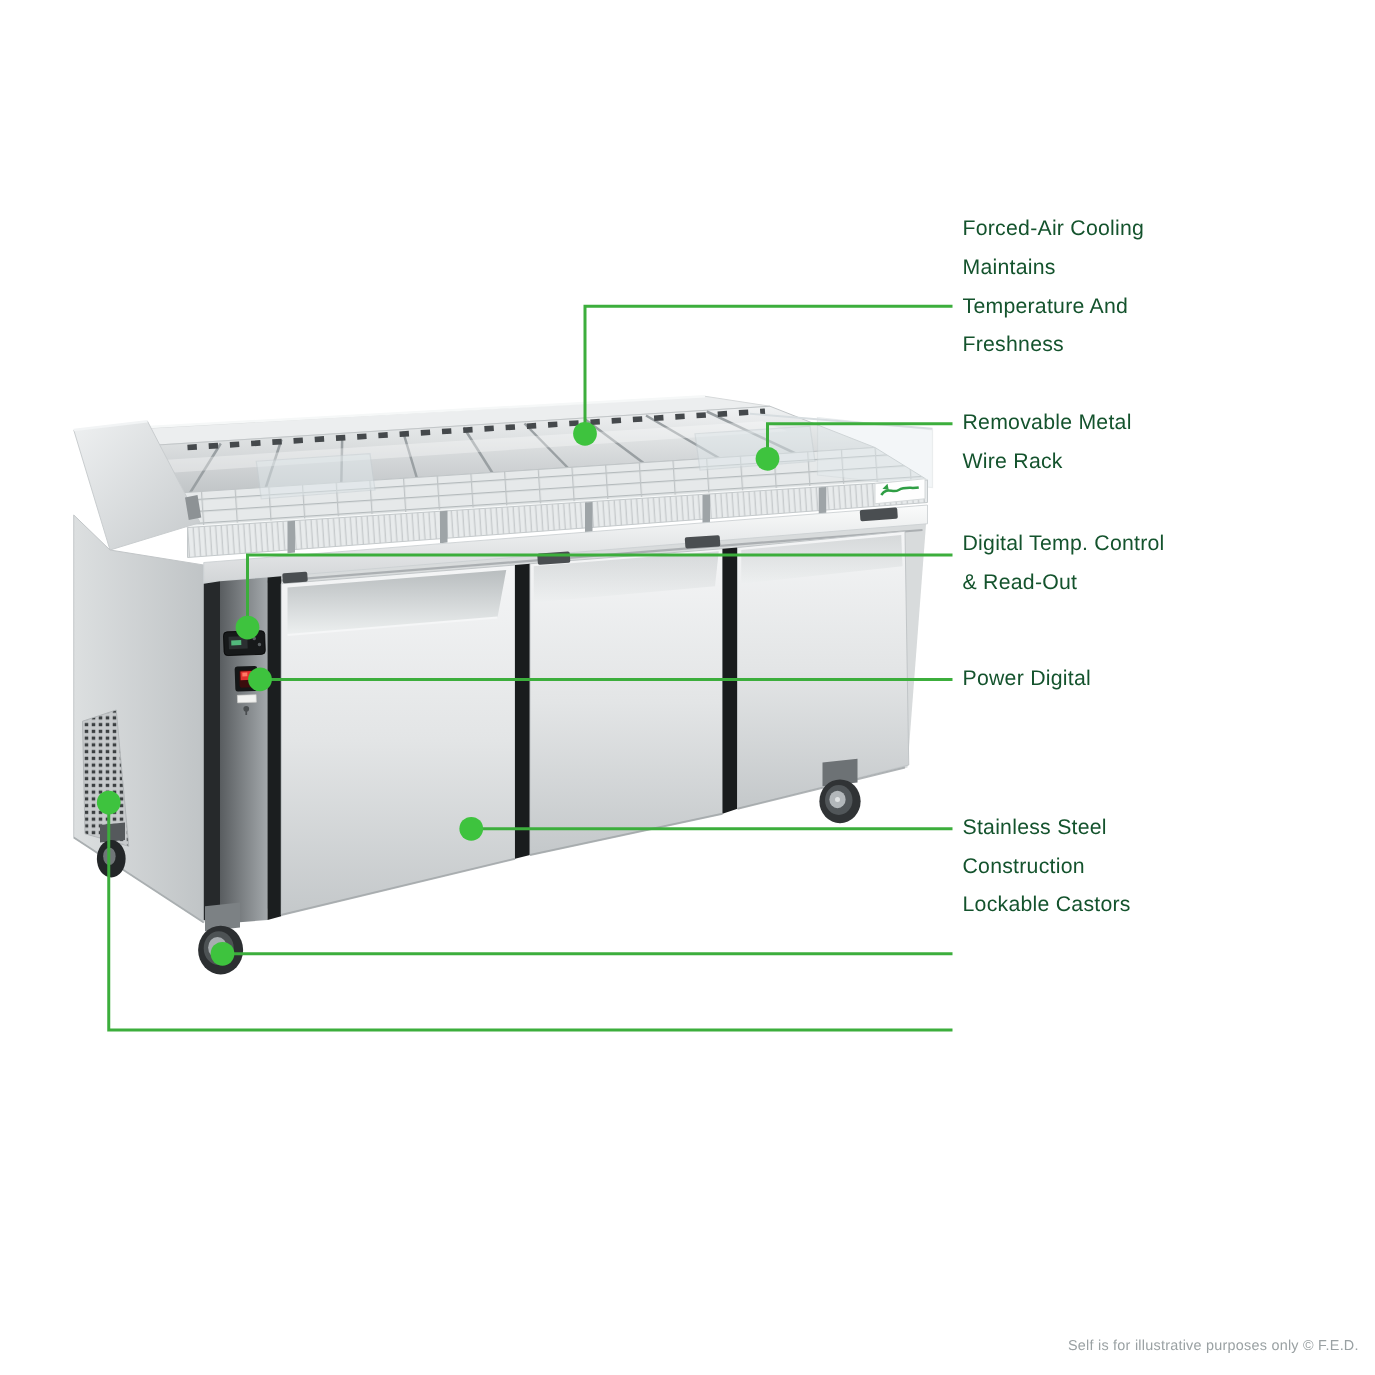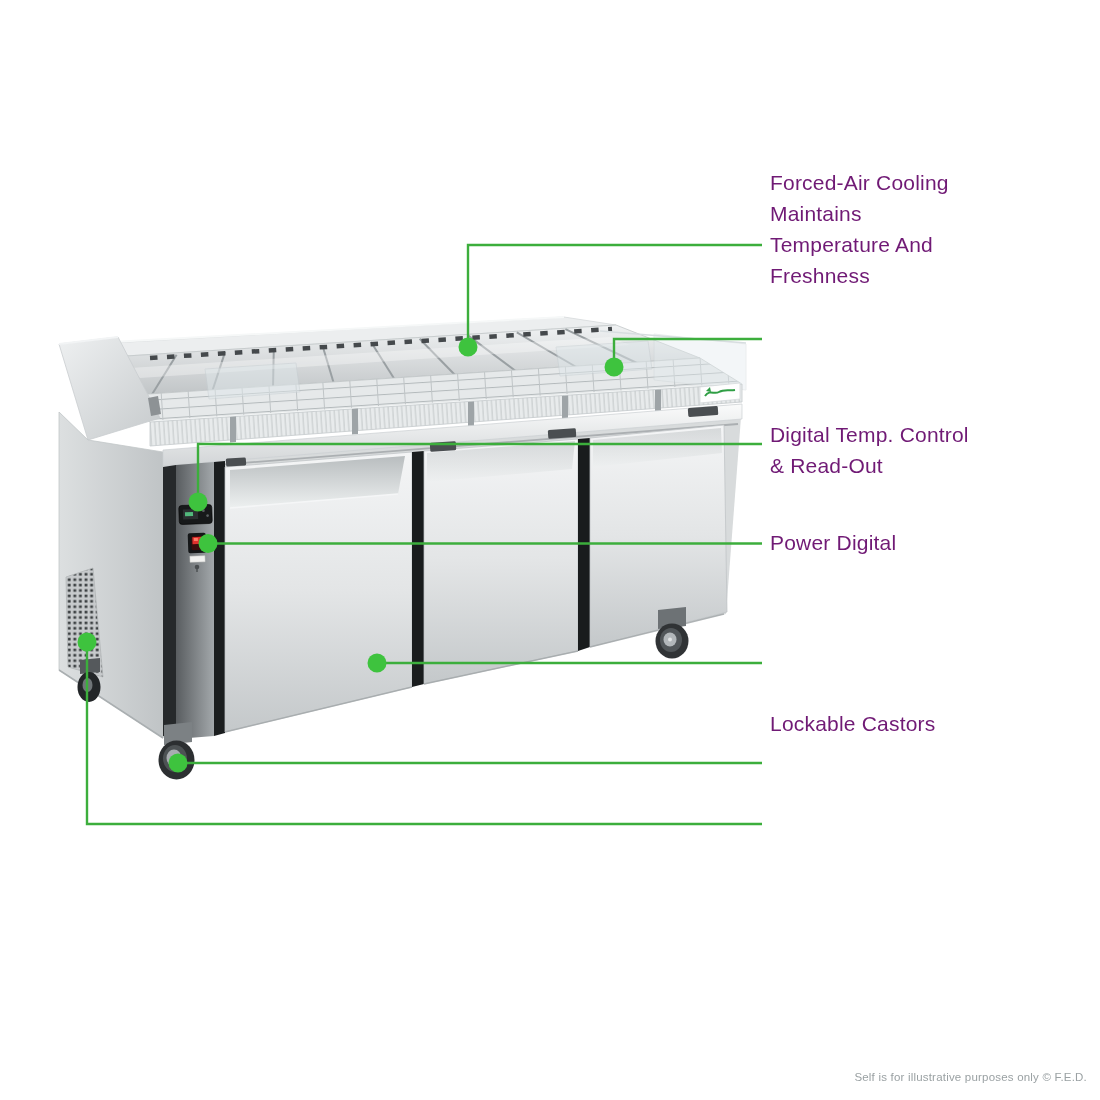--- a/index.html
+++ b/index.html
@@ -1,20 +1,20 @@
 <!DOCTYPE html>
 <html><head>
 <meta charset="utf-8">
 <style>
   html,body{margin:0;padding:0;background:#ffffff;}
   .stage{position:relative;width:1100px;height:1100px;background:#ffffff;overflow:hidden;
          font-family:"Liberation Sans",sans-serif;}
   .stage svg{position:absolute;left:0;top:0;}
   .callout-label{position:absolute;left:770px;max-width:320px;
-      font-size:21px;font-weight:500;line-height:31px;color:#701a75;
+      font-size:17px;font-weight:500;line-height:31px;color:#14532d;
       letter-spacing:0.2px;white-space:pre-line;}
   .disclaimer{position:absolute;top:1071px;right:13px;font-size:11.5px;
       color:#9aa1a3;letter-spacing:0.2px;}
 </style>
 </head>
 <body>
 
 <div class="stage">
 
 <svg width="1100" height="1100" viewBox="0 0 1100 1100">
@@ -221,20 +221,24 @@
     <circle cx="377" cy="663" r="9.5"></circle>
     <circle cx="178" cy="763" r="9.5"></circle>
     <circle cx="87" cy="642" r="9.5"></circle>
   </g>
 </svg>
 
 <div class="callout-label" style="top:167px">Forced-Air Cooling
 Maintains
 Temperature And
 Freshness</div>
+<div class="callout-label" style="top:322px">Removable Metal
+Wire Rack</div>
 <div class="callout-label" style="top:419px">Digital Temp. Control
 &amp; Read-Out</div>
 <div class="callout-label" style="top:527px">Power Digital</div>
+<div class="callout-label" style="top:646px">Stainless Steel
+Construction</div>
 <div class="callout-label" style="top:708px">Lockable Castors</div>
 
 <div class="disclaimer">Self is for illustrative purposes only  © F.E.D.</div>
 
 </div>
 
 </body></html>

